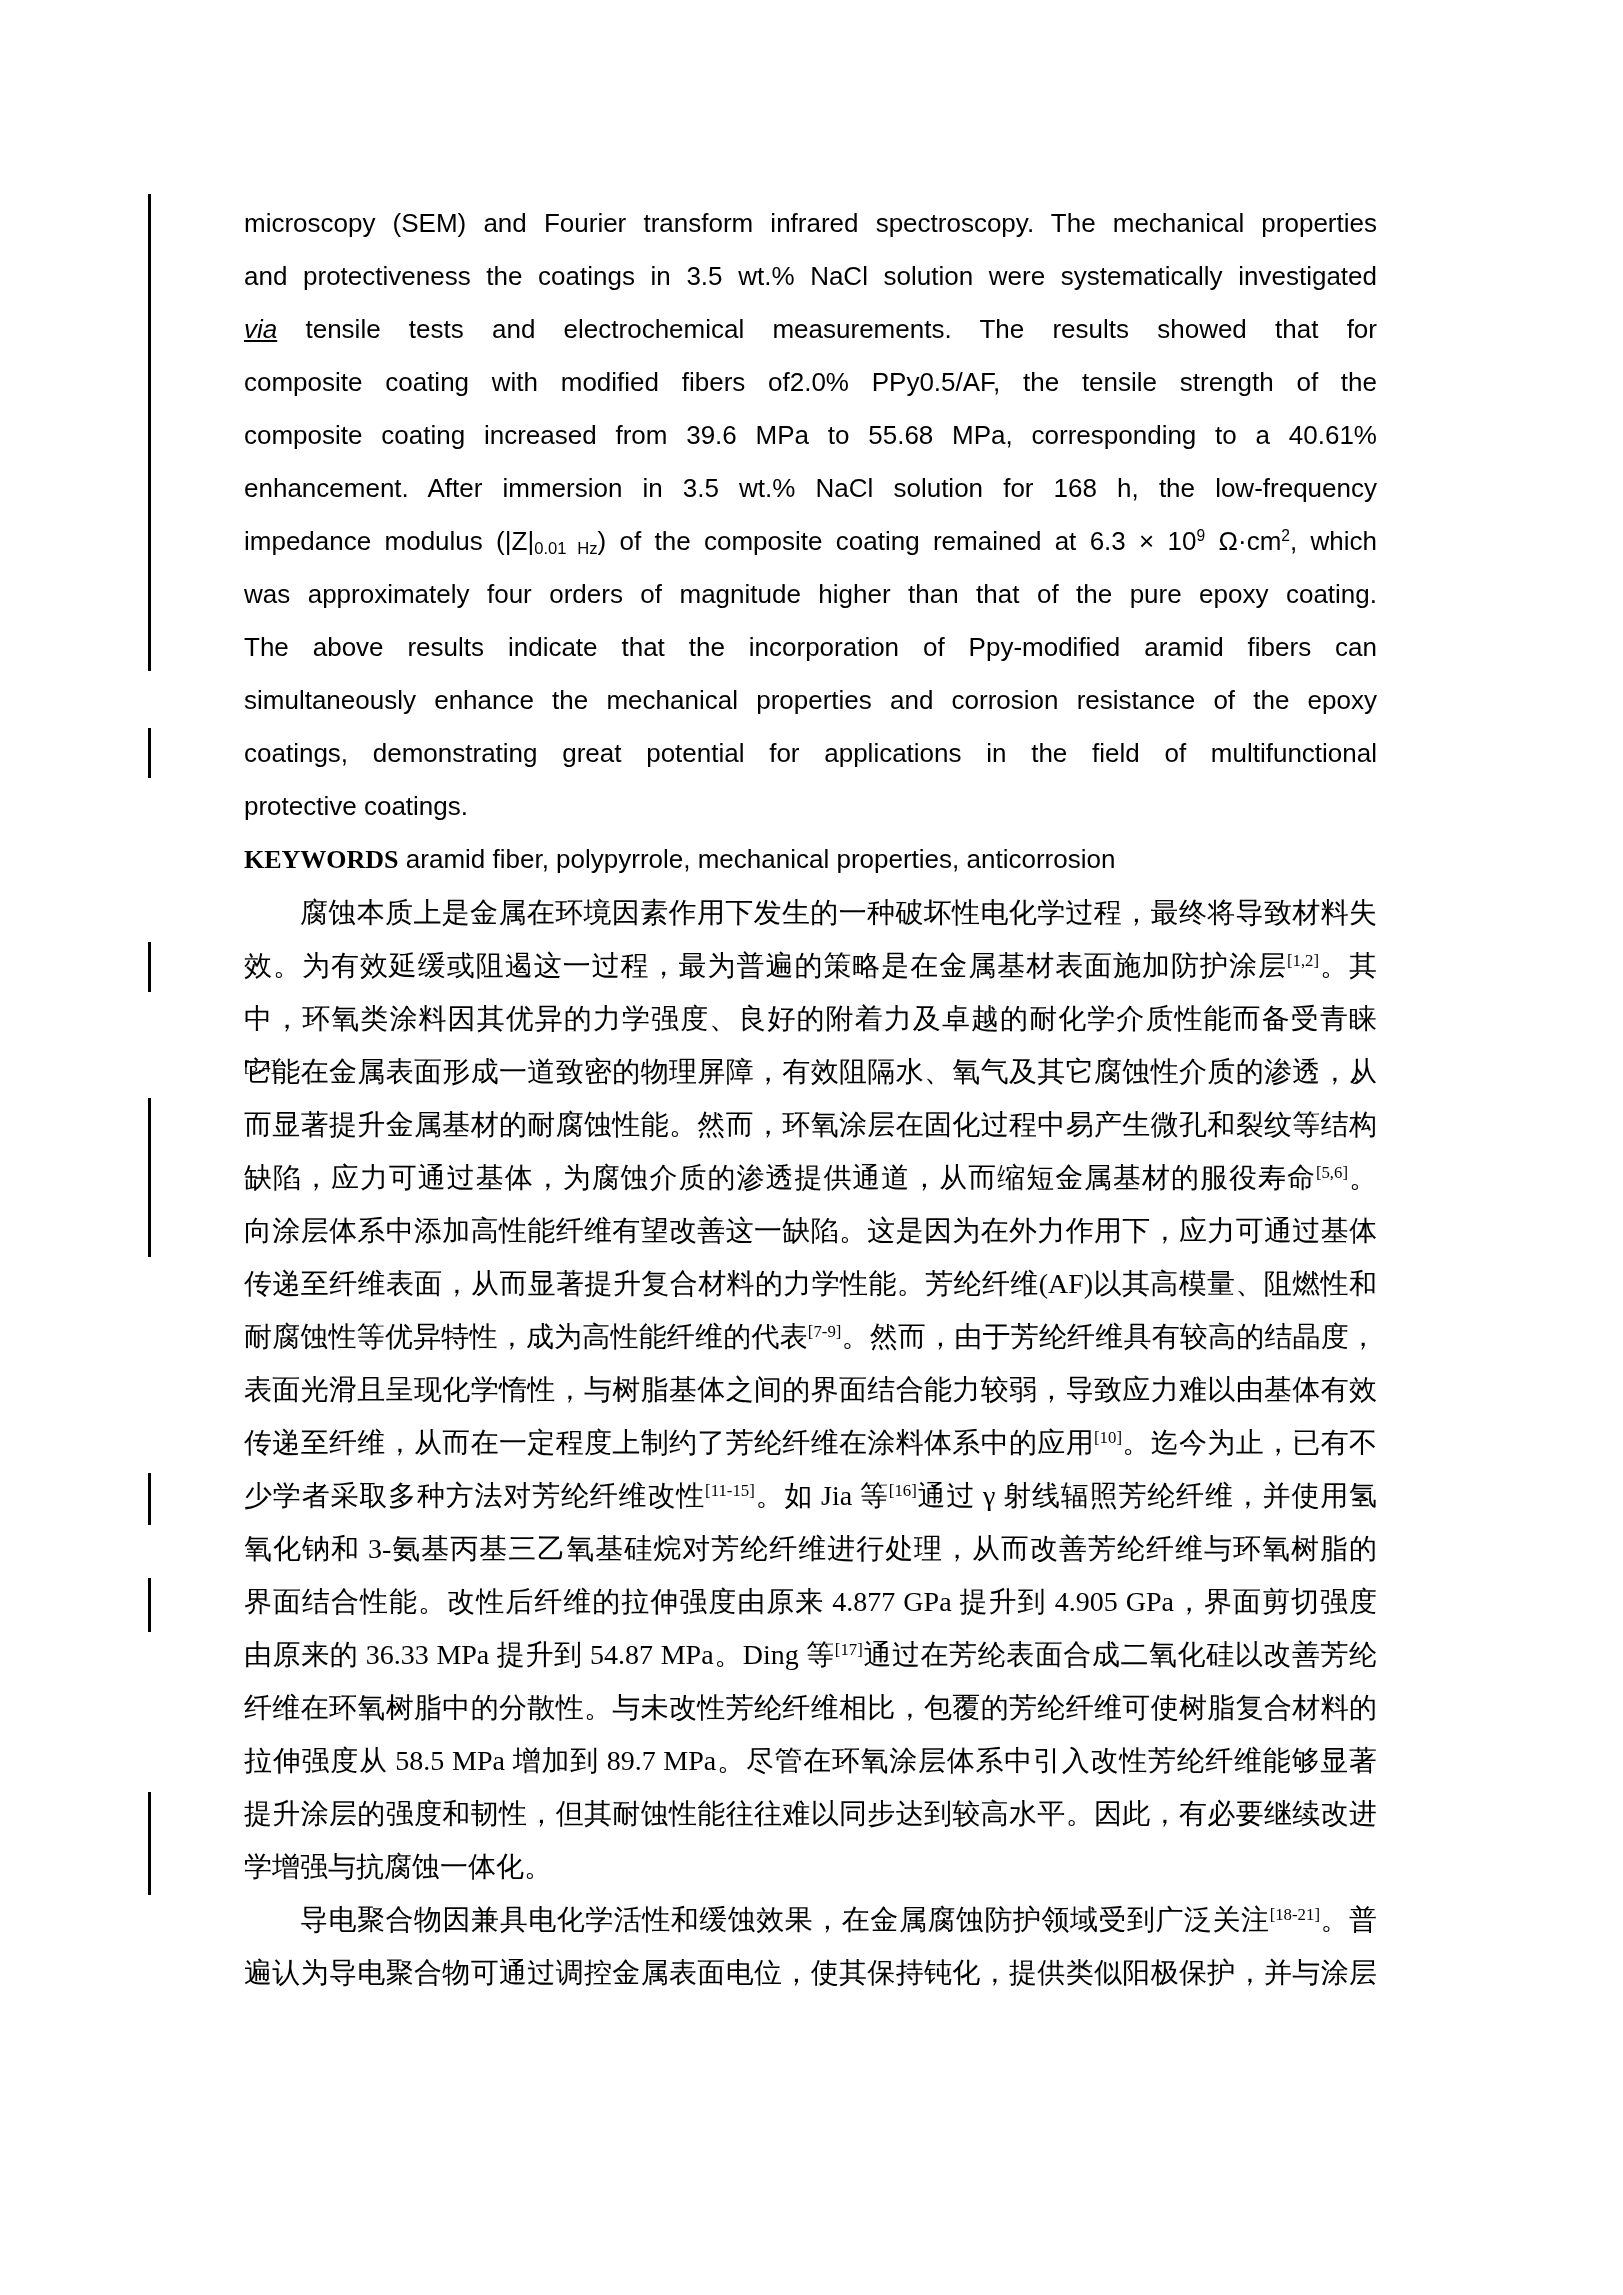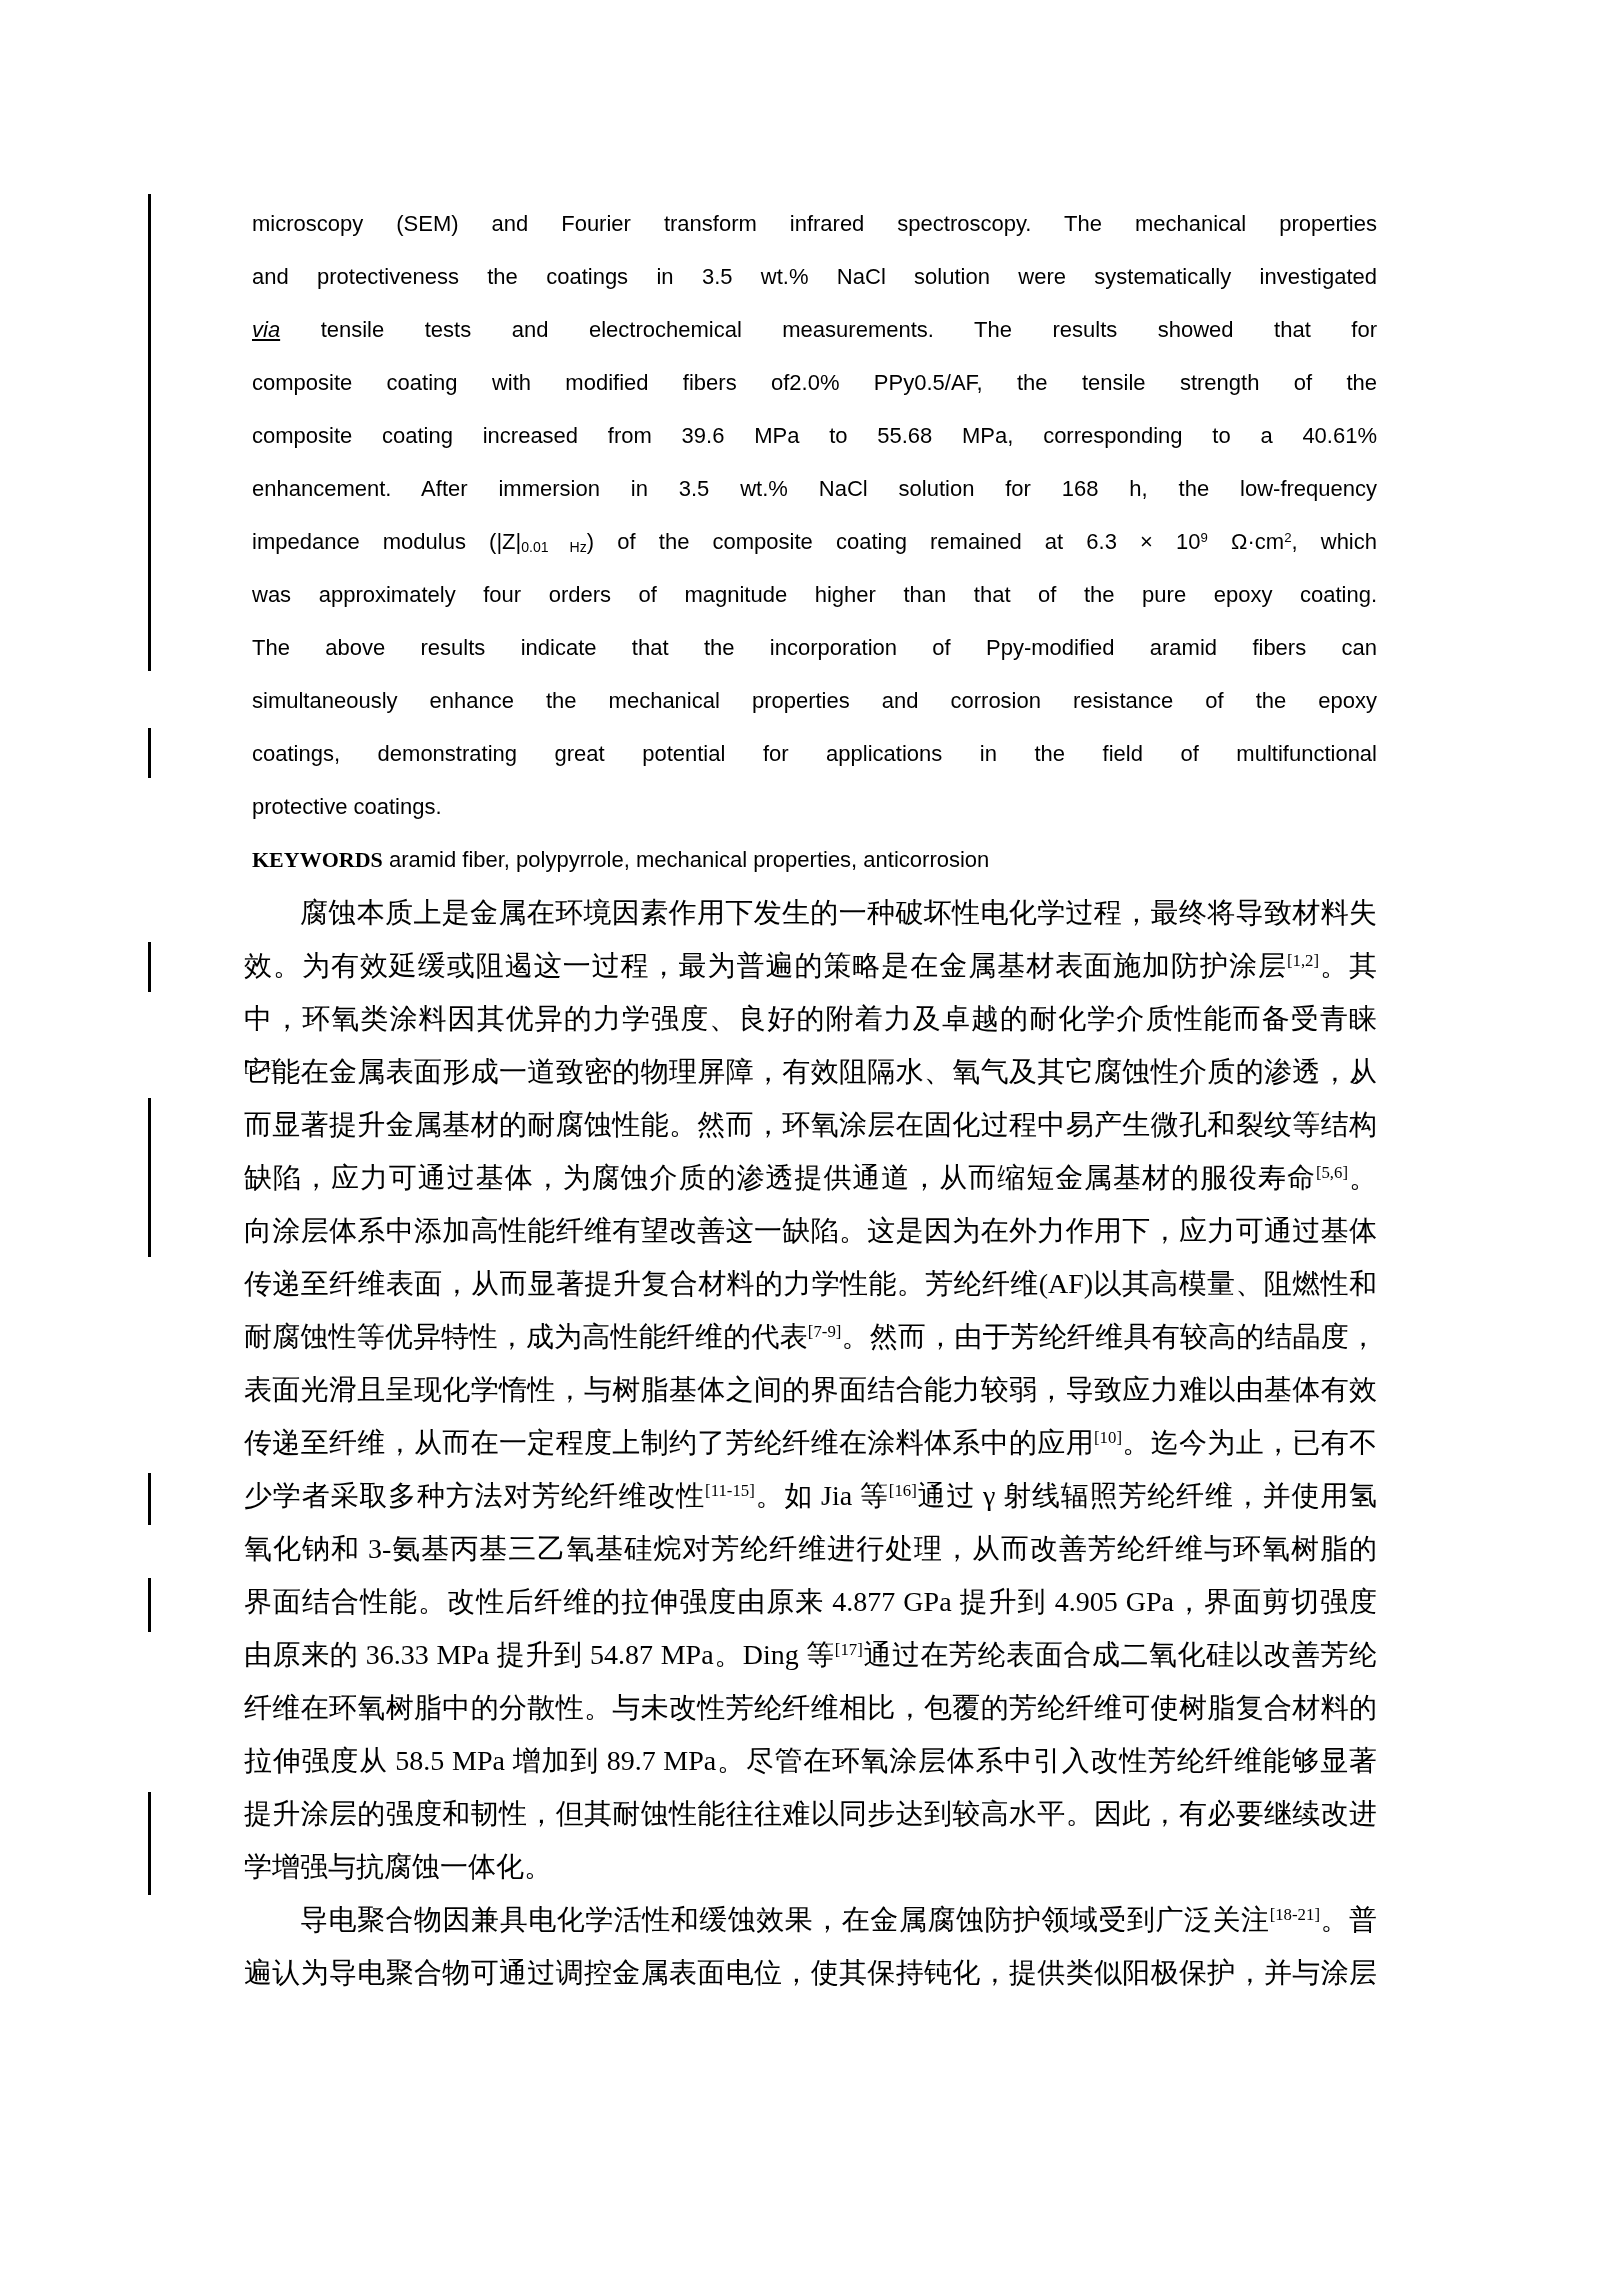--- a/index.html
+++ b/index.html
@@ -17,21 +17,21 @@
     left: 244px;
     top: 197px;
     width: 1133px;
     color: #000000;
   }
   .line {
     height: 53px;
     line-height: 53px;
     white-space: normal;
   }
-  .en { font-family: "Liberation Sans", sans-serif; font-size: 22px; margin-left: 8px; }
+  .en { font-family: "Liberation Sans", sans-serif; font-size: 26px; }
   .zh { font-family: "Liberation Serif", serif; font-size: 28px; }
   .just { text-align: justify; text-align-last: justify; }
   .left { text-align: right; text-align-last: left; }
   .ind  { text-indent: 56px; }
   .seg-i { font-style: italic; text-decoration: underline; }
   .seg-b-serif { font-family: "Liberation Serif", serif; font-weight: bold; }
   .seg-sup {
     font-size: 0.60em;
     line-height: 0;
     position: relative;

